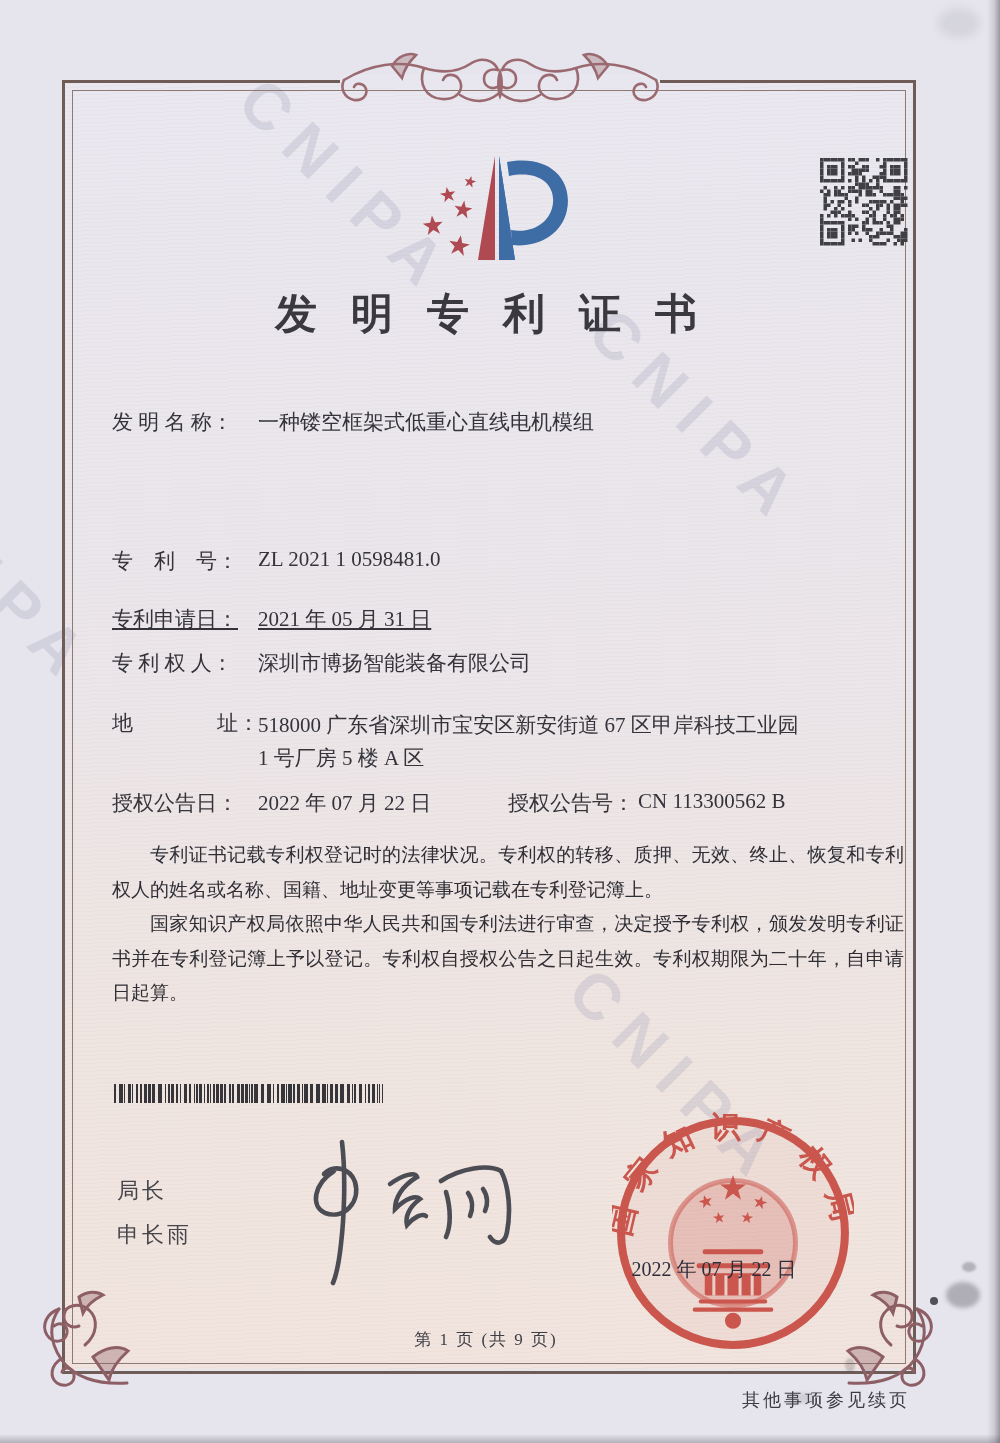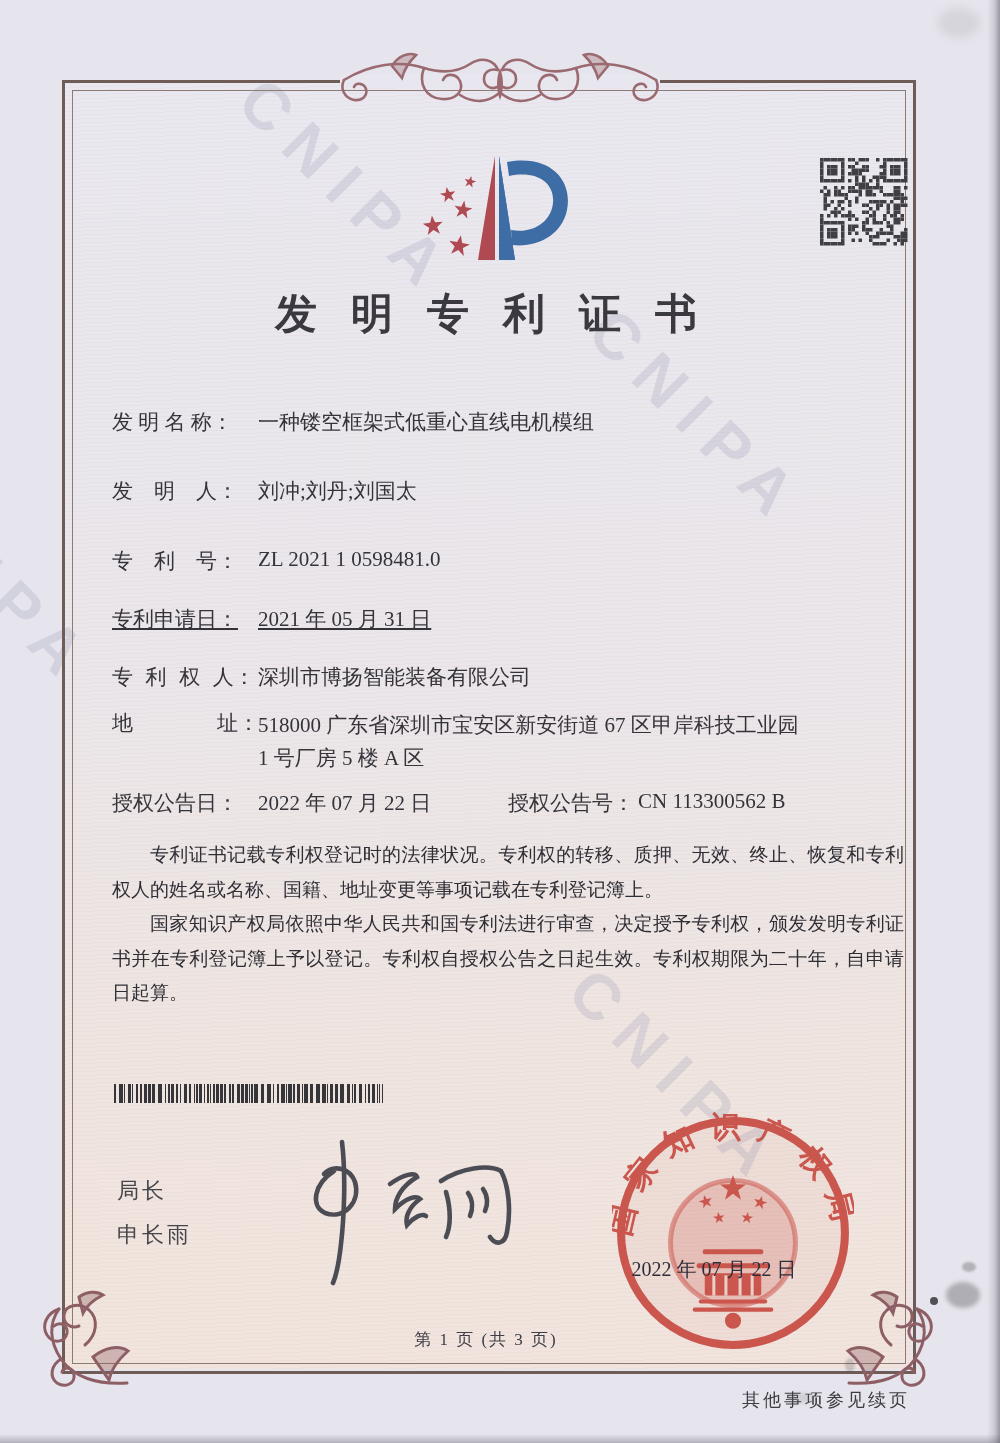--- a/index.html
+++ b/index.html
@@ -444,33 +444,29 @@
         <rect x="73.5" y="84.0" width="3.5" height="3.5" fill="#3f3f44"></rect>
         <rect x="80.5" y="84.0" width="3.5" height="3.5" fill="#3f3f44"></rect>
       </svg></div>
 
   <div class="content title">发明专利证书</div>
 
   <div class="row" style="top:408px;">
     <span class="lb">发 明 名 称：</span>
     <span class="val">一种镂空框架式低重心直线电机模组</span>
   </div>
-  <div class="row" style="top:477px;">
-    <span class="lb">发　明　人：</span>
-    <span class="val">刘冲;刘丹;刘国太</span>
-  </div>
   <div class="row" style="top:547px;">
     <span class="lb">专　利　号：</span>
     <span class="val">ZL 2021 1 0598481.0</span>
   </div>
   <div class="row" style="top:605px;text-decoration:underline;">
     <span class="lb">专利申请日：</span>
     <span class="val">2021 年 05 月 31 日</span>
   </div>
-  <div class="row" style="top:663px;font-family:Liberation Mono, monospace;">
+  <div class="row" style="top:649px;">
     <span class="lb">专 利 权 人：</span>
     <span class="val">深圳市博扬智能装备有限公司</span>
   </div>
   <div class="row row-addr" style="top:709px;">
     <span class="lb">地　　　　址：</span>
     <span class="val">518000 广东省深圳市宝安区新安街道 67 区甲岸科技工业园 1 号厂房 5 楼 A 区</span>
   </div>
   <div class="row" style="top:789px;align-items:flex-end;">
     <span class="lb">授权公告日：</span>
     <span class="val">2022 年 07 月 22 日</span>
@@ -657,21 +653,21 @@
       <g stroke="rgba(240,228,222,0.85)" stroke-width="3">
         <line x1="101" y1="162" x2="101" y2="182"></line>
         <line x1="113" y1="162" x2="113" y2="182"></line>
         <line x1="127" y1="162" x2="127" y2="182"></line>
         <line x1="139" y1="162" x2="139" y2="182"></line>
       </g>
     </g>
   </svg>
   <div class="content seal-date">2022 年 07 月 22 日</div>
 
-  <div class="content page-num">第 1 页 (共 3 页)</div>
+  <div class="content page-num">第 1 页 (共 9 页)</div>
   <div class="content cont-note">其他事项参见续页</div>
 
   <div class="edge-r"></div>
   <div class="edge-b"></div>
   <div class="blot b1"></div>
   <div class="blot b2"></div>
   <div class="blot b3"></div>
   <div class="blot b4"></div>
   <div class="blot b5"></div>
   <div class="blot b6"></div>

